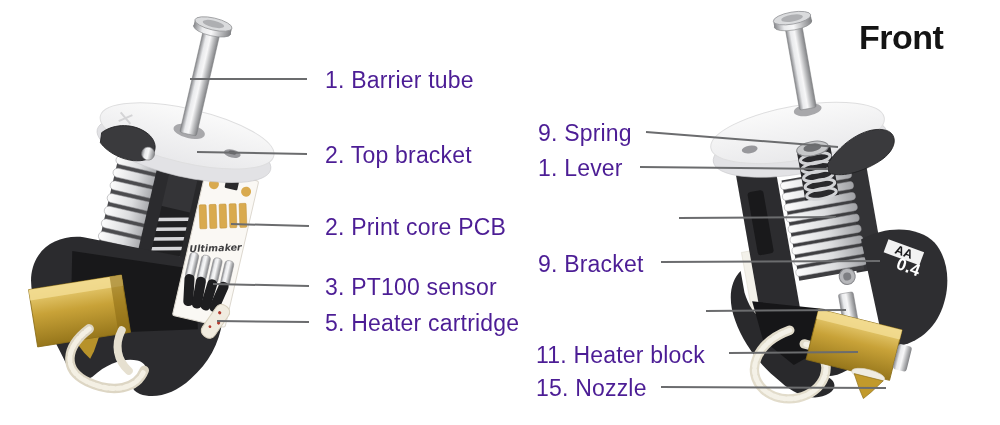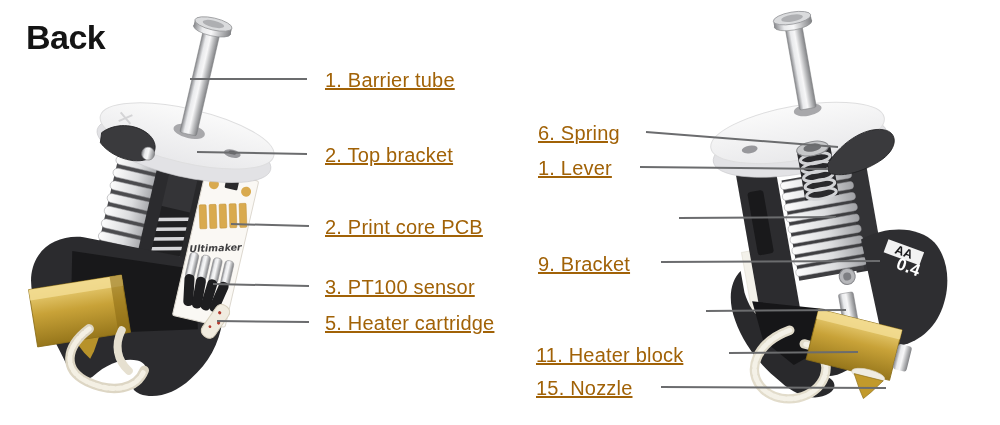--- a/index.html
+++ b/index.html
@@ -1,22 +1,22 @@
 <!DOCTYPE html>
 <html><head>
 <meta charset="utf-8">
 <style>
   html,body{margin:0;padding:0;background:#ffffff;}
   .stage{position:relative;width:1000px;height:425px;background:#ffffff;overflow:hidden;
          font-family:"Liberation Sans","DejaVu Sans",sans-serif;}
   .stage svg{position:absolute;left:0;top:0;}
   .viewTitle{position:absolute;font-size:34px;font-weight:700;color:#141414;
              letter-spacing:-0.5px;white-space:nowrap;}
-  .lbl{position:absolute;font-size:20px;line-height:1;color:#a16207;
-       transform:translateY(-50%);white-space:nowrap;letter-spacing:0.2px;text-decoration:underline;}
+  .lbl{position:absolute;font-size:23px;line-height:1;color:#4c1d95;
+       transform:translateY(-50%);white-space:nowrap;letter-spacing:0.2px;}
   .pcbLogo{font:italic 600 9.5px "DejaVu Sans",sans-serif;fill:#3f3f41;text-anchor:middle;}
   .aaTxt{font:700 12.5px "Liberation Sans",sans-serif;fill:#1b1b1d;text-anchor:middle;}
   .sizeTxt{font:700 17px "Liberation Sans",sans-serif;fill:#ffffff;text-anchor:middle;}
 </style>
 </head>
 <body>
 
 <div class="stage">
 
 <svg width="1000" height="425" viewBox="0 0 1000 425">
@@ -245,27 +245,27 @@
     <line x1="646" y1="132" x2="838" y2="147" stroke="#6b6c6e"></line>
     <line x1="640" y1="167" x2="828" y2="169" stroke="#6b6c6e"></line>
     <line x1="679" y1="218" x2="836" y2="217" stroke="#6b6c6e"></line>
     <line x1="661" y1="262" x2="880" y2="261" stroke="#6b6c6e"></line>
     <line x1="706" y1="311" x2="846" y2="310" stroke="#6b6c6e"></line>
     <line x1="729" y1="353" x2="858" y2="352" stroke="#6b6c6e"></line>
     <line x1="661" y1="387" x2="886" y2="388" stroke="#6b6c6e"></line>
   </g>
 </svg>
 
-<div class="viewTitle" style="left:26px;top:18px">Back</div>
+<div class="viewTitle" style="left:859px;top:18px">Front</div>
 
 <div class="lbl" style="left:325px;top:80px">1. Barrier tube</div>
 <div class="lbl" style="left:325px;top:155px">2. Top bracket</div>
 <div class="lbl" style="left:325px;top:227px">2. Print core PCB</div>
 <div class="lbl" style="left:325px;top:287px">3. PT100 sensor</div>
 <div class="lbl" style="left:325px;top:323px">5. Heater cartridge</div>
 
-<div class="lbl" style="left:538px;top:133px">6. Spring</div>
+<div class="lbl" style="left:538px;top:133px">9. Spring</div>
 <div class="lbl" style="left:538px;top:168px">1. Lever</div>
 <div class="lbl" style="left:538px;top:264px">9. Bracket</div>
 <div class="lbl" style="left:536px;top:355px">11. Heater block</div>
 <div class="lbl" style="left:536px;top:388px">15. Nozzle</div>
 
 </div>
 
 </body></html>

